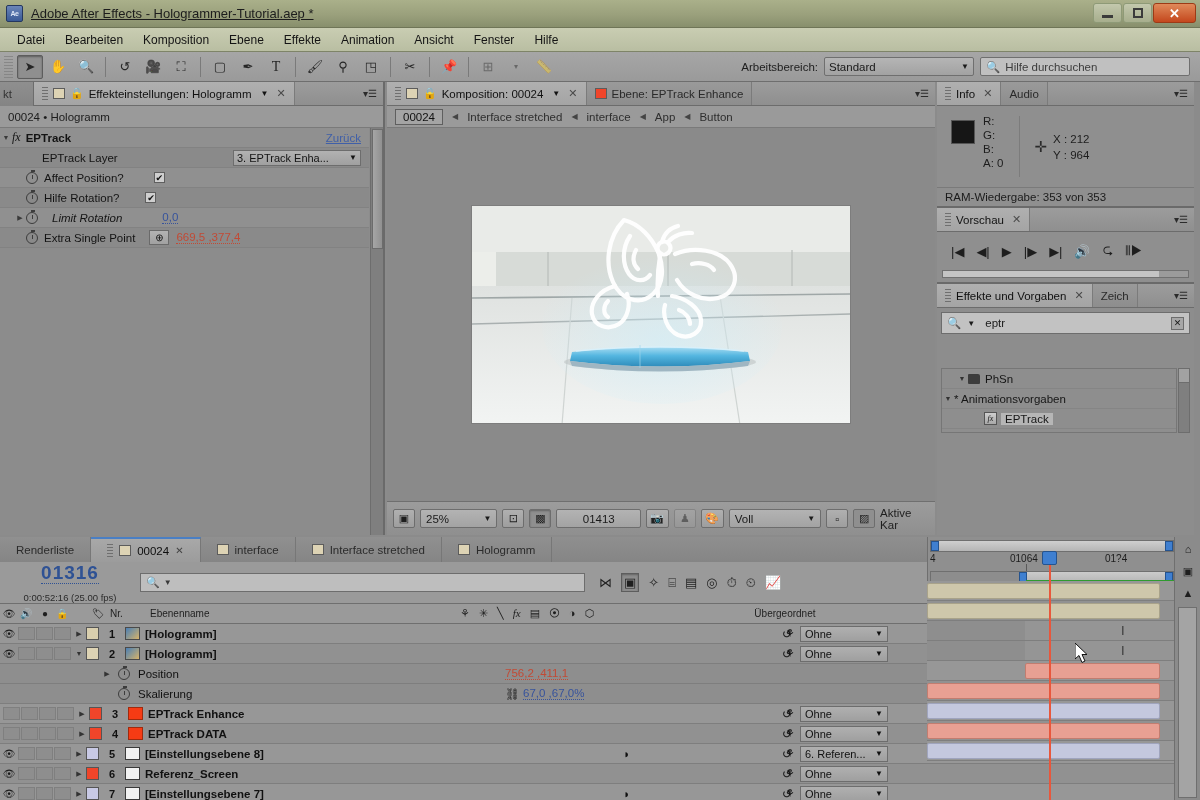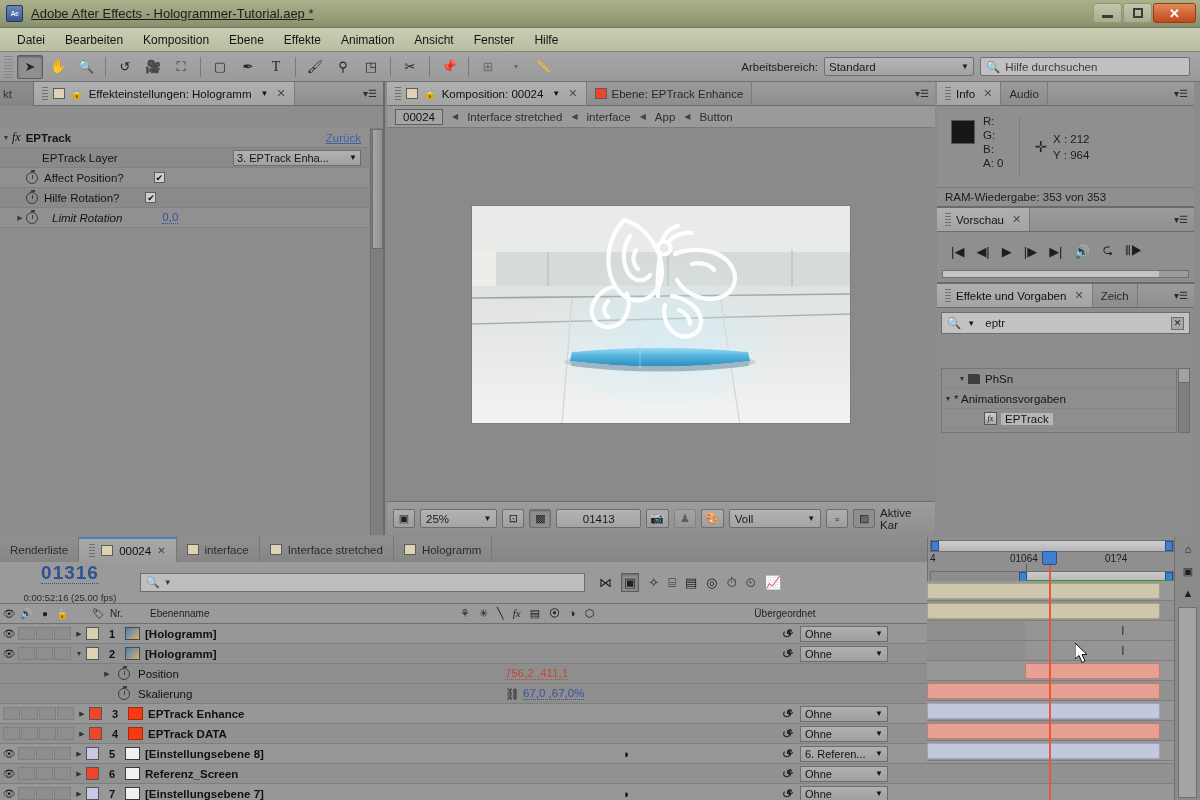--- a/index.html
+++ b/index.html
@@ -176,21 +176,21 @@
   .folder-ic { width:12px; height:10px; background:#3d3d3d; border-radius:1px 2px 1px 1px; }
   .fx-ic { width:13px; height:13px; background:linear-gradient(180deg,#cfcfcf,#a8a8a8);
     border:1px solid #555; font-size:8px; font-style:italic; display:flex;
     align-items:center; justify-content:center; font-family:"Liberation Serif",serif;}
   .eff-scroll { position:absolute; right:4px; top:56px; bottom:4px; width:12px; background:#7f7f7f; border:1px solid #6d6d6d;}
   .eff-scroll i { position:absolute; top:0; left:0; right:0; height:14px; background:#a2a2a2; border-bottom:1px solid #6d6d6d;}
 
   
   .tl-panel { position:absolute; left:0; top:537px; width:1200px; height:263px; background:#8b8b8b; }
   .tl-tabs { height:25px; background:linear-gradient(180deg,#8f8f8f,#858585); display:flex; align-items:stretch; }
-  .tl-tab { display:flex; align-items:center; gap:6px; padding:0 10px; font-size:11.5px;
+  .tl-tab { display:flex; align-items:center; gap:6px; padding:0 16px; font-size:11.5px;
     color:#2b2b2b; border-right:1px solid #777; background:linear-gradient(180deg,#909090,#858585);}
   .tl-tab.sel { background:linear-gradient(180deg,#a8a8a8,#9c9c9c); color:#0e0e0e;
     border-top:2px solid #4a7fc4; }
   .tl-head { height:42px; background:#9a9a9a; display:flex; align-items:center;
     border-bottom:1px solid #6f6f6f; position:relative;}
   .tc-num { width:140px; text-align:center; }
   .tc-num .big { font-size:19px; color:#2f5294; font-weight:bold; letter-spacing:1px;
     border-bottom:1px dotted #2f5294; display:inline-block; line-height:20px;}
   .tc-num .sub { font-size:9.5px; color:#2b2b2b; margin-top:8px;}
   .tl-search { width:445px; height:19px; background:#bebebe; border:1px solid #6d6d6d;
@@ -311,20 +311,21 @@
       <div class="ptab sel">
         <span class="tab-grip"></span>
         <span class="tab-swatch" style="background:#ddd3b4;"></span>
         <span style="font-size:11px;">🔒</span>
         <span>Effekteinstellungen: Hologramm</span>
         <span class="caret" style="font-size:8px;margin-left:4px;">▼</span>
         <span class="x">✕</span>
       </div>
       <div class="menu-btn">▾☰</div>
     </div>
+    <div class="ec-name" style="margin-top:24px;">00024 • Hologramm</div>
 
     <div class="ec-body">
       <div class="ec-rows">
 
         <div class="ec-row">
           <span class="tri">▼</span>
           <span class="fx">fx</span>
           <span class="ec-lbl bold" style="margin-left:5px;">EPTrack</span>
           <span class="ec-val">
               <span class="link-blue">Zurück</span>
@@ -367,20 +368,29 @@
         <div class="ec-row">
           <span style="width:14px;"></span>
           <span class="tri">▶</span>
           <span class="stopwatch"></span>
           <span class="ec-lbl" style="margin-left:14px;font-style:italic;">Limit Rotation</span>
           <span class="ec-val" style="margin-right:auto;margin-left:40px;">
             <span class="val-blue">0,0</span>
           </span>
         </div>
 
+        <div class="ec-row">
+          <span style="width:26px;"></span>
+          <span class="stopwatch"></span>
+          <span class="ec-lbl" style="margin-left:6px;">Extra Single Point</span>
+          <span class="ec-val" style="margin-right:auto;margin-left:14px;display:flex;gap:7px;">
+            <span class="pt-btn">⊕</span>
+            <span class="val-red">669,5 ,377,4</span>
+          </span>
+        </div>
 
 
       </div>
       <div class="ec-scroll">
         <div class="ec-thumb"></div>
       </div>
     </div>
   </div>
 
   <div class="comp-panel">

